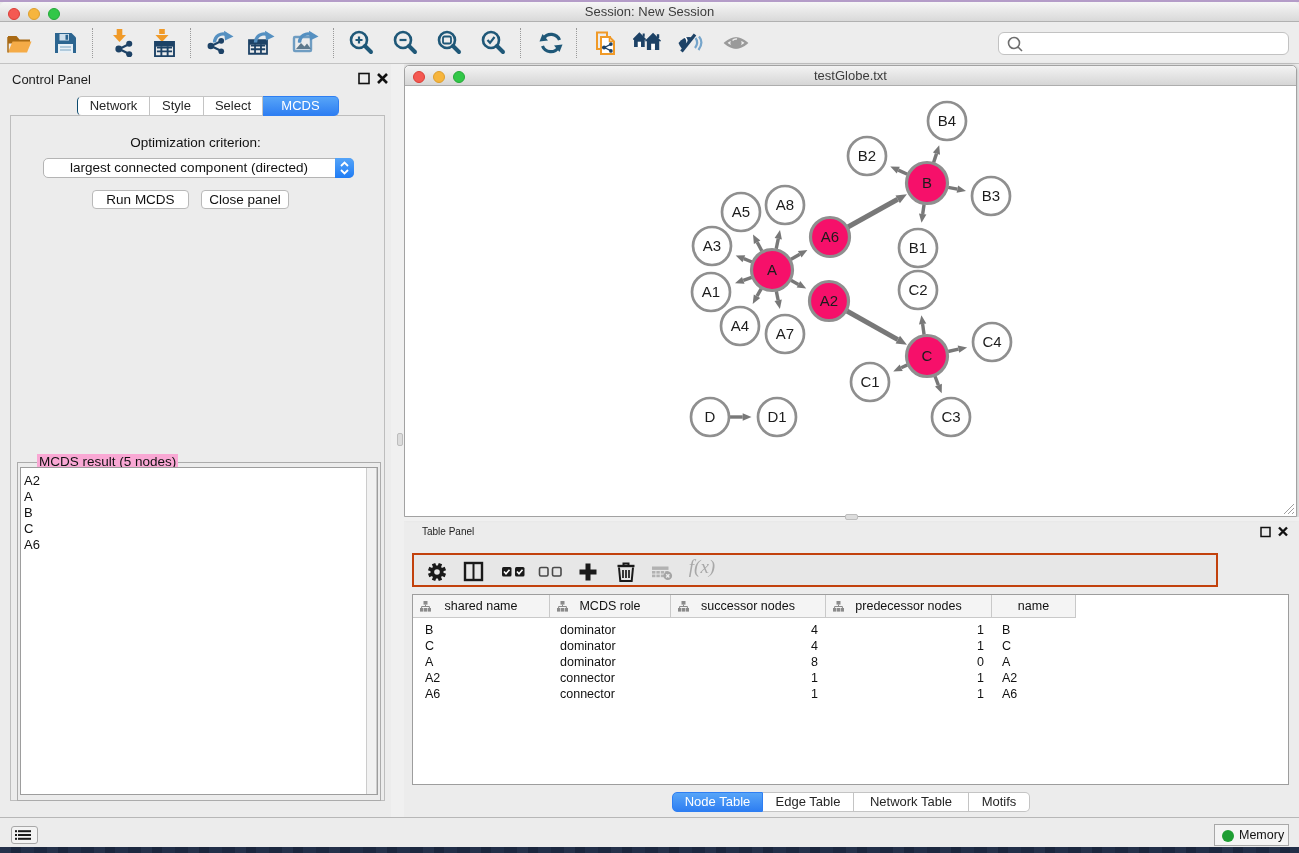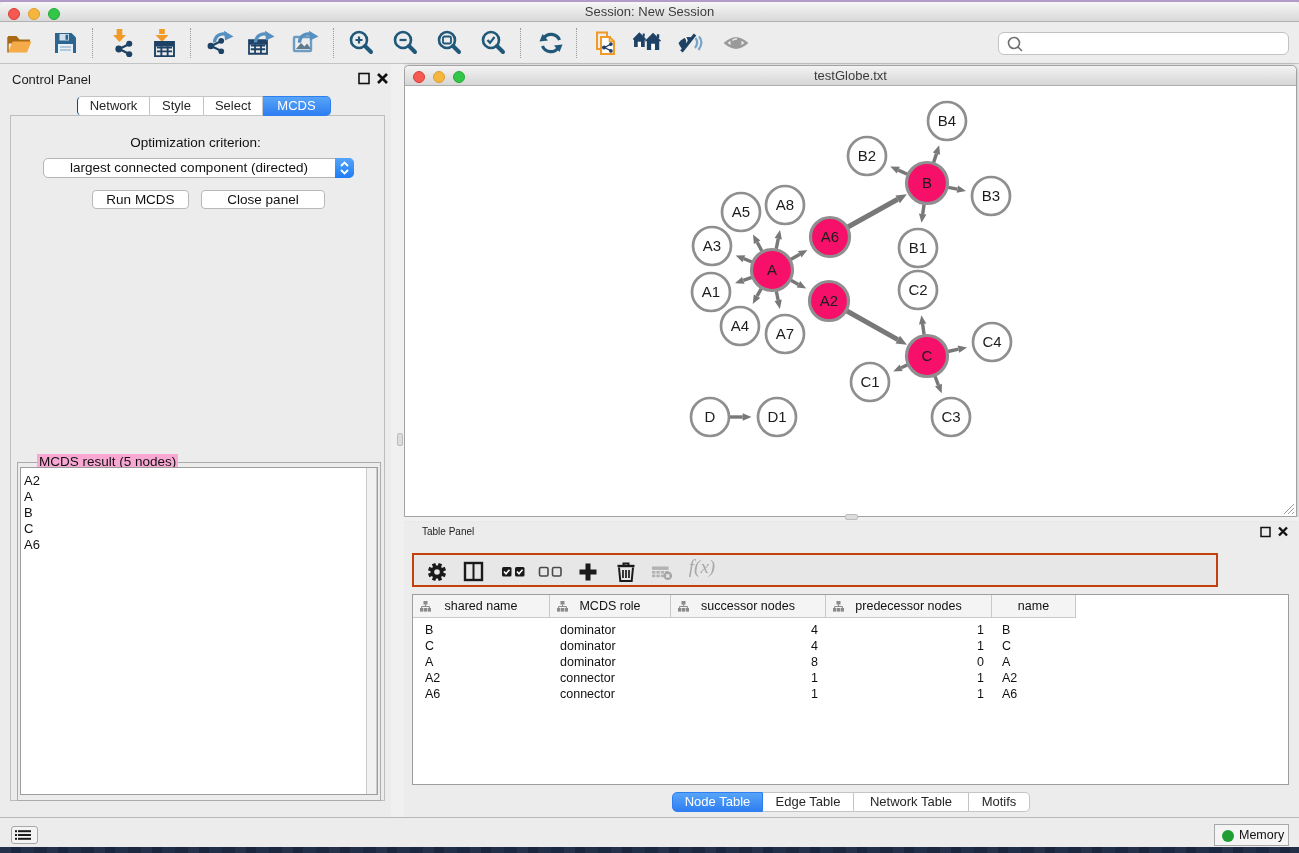--- a/index.html
+++ b/index.html
@@ -248,32 +248,32 @@
   <svg width="34" height="14" style="position:absolute;left:357px;top:8px">
     <rect x="2" y="1.5" width="10" height="10" fill="none" stroke="#111" stroke-width="1.6"></rect>
     <path d="M21 2 L30 11 M30 2 L21 11" stroke="#111" stroke-width="2.6"></path>
   </svg>
 </div>
 <div id="cpPane" class="abs"></div>
 <div id="cpTabs" class="abs">
   <div class="tabseg first" style="width:73px">Network</div>
   <div class="tabseg" style="width:54px">Style</div>
   <div class="tabseg" style="width:59px">Select</div>
-  <div class="tabseg sel last" style="width:68px">MCDS</div>
+  <div class="tabseg sel last" style="width:76px">MCDS</div>
 </div>
 <div id="optLabel" class="abs">Optimization criterion:</div>
 <div id="dropdown" class="abs">largest connected component (directed)</div>
 <div id="dropBtn" class="abs">
   <svg width="19" height="20">
     <path d="M6 8 L9.5 4.5 L13 8" fill="none" stroke="#fff" stroke-width="1.8"></path>
     <path d="M6 12 L9.5 15.5 L13 12" fill="none" stroke="#fff" stroke-width="1.8"></path>
   </svg>
 </div>
 <div class="btn abs" style="left:92px;top:190px;width:97px">Run MCDS</div>
-<div class="btn abs" style="left:201px;top:190px;width:124px">Close panel</div>
+<div class="btn abs" style="left:201px;top:190px;width:88px">Close panel</div>
 <div id="groupbox" class="abs">
   <div id="gbBorder"></div>
   <div id="gbTitle">MCDS result (5 nodes)</div>
   <div id="mcdsList">
     <div class="it" style="margin-top:5px">A2</div>
     <div class="it">A</div>
     <div class="it">B</div>
     <div class="it">C</div>
     <div class="it">A6</div>
   </div>

